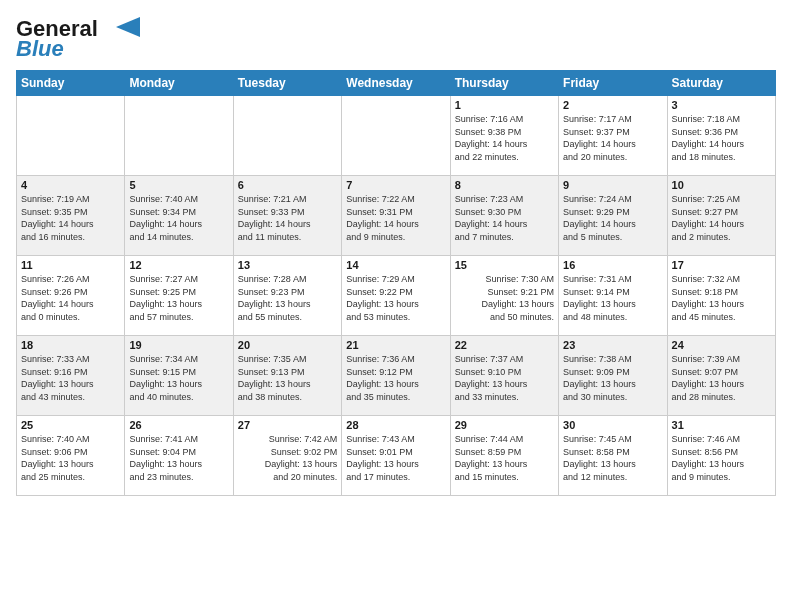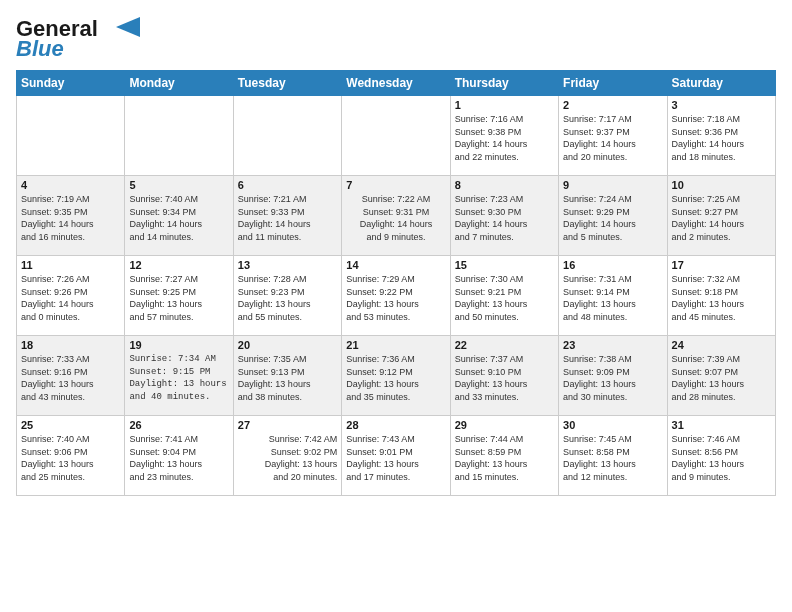--- a/index.html
+++ b/index.html
@@ -154,21 +154,21 @@
         </td>
         <td class="shaded">
           <span class="day-number">6</span>
           <div class="day-info" style="white-space: pre-line;">Sunrise: 7:21 AM
 Sunset: 9:33 PM
 Daylight: 14 hours
 and 11 minutes.</div>
         </td>
         <td class="shaded">
           <span class="day-number">7</span>
-          <div class="day-info" style="white-space: pre-line; text-align: center;">Sunrise: 7:22 AM
+          <div class="day-info" style="white-space: pre-line;">Sunrise: 7:22 AM
 Sunset: 9:31 PM
 Daylight: 14 hours
 and 9 minutes.</div>
         </td>
         <td class="shaded">
           <span class="day-number">8</span>
           <div class="day-info" style="white-space: pre-line;">Sunrise: 7:23 AM
 Sunset: 9:30 PM
 Daylight: 14 hours
 and 7 minutes.</div>
@@ -212,21 +212,21 @@
         </td>
         <td>
           <span class="day-number">14</span>
           <div class="day-info" style="white-space: pre-line;">Sunrise: 7:29 AM
 Sunset: 9:22 PM
 Daylight: 13 hours
 and 53 minutes.</div>
         </td>
         <td>
           <span class="day-number">15</span>
-          <div class="day-info" style="white-space: pre-line;">Sunrise: 7:30 AM
+          <div class="day-info" style="white-space: pre-line; text-align: right;">Sunrise: 7:30 AM
 Sunset: 9:21 PM
 Daylight: 13 hours
 and 50 minutes.</div>
         </td>
         <td>
           <span class="day-number">16</span>
           <div class="day-info" style="white-space: pre-line;">Sunrise: 7:31 AM
 Sunset: 9:14 PM
 Daylight: 13 hours
 and 48 minutes.</div>
@@ -242,21 +242,21 @@
       <tr>
         <td class="shaded">
           <span class="day-number">18</span>
           <div class="day-info" style="white-space: pre-line;">Sunrise: 7:33 AM
 Sunset: 9:16 PM
 Daylight: 13 hours
 and 43 minutes.</div>
         </td>
         <td class="shaded">
           <span class="day-number">19</span>
-          <div class="day-info" style="white-space: pre-line; font-family: Liberation Mono, monospace;">Sunrise: 7:34 AM
+          <div class="day-info" style="white-space: pre-line;">Sunrise: 7:34 AM
 Sunset: 9:15 PM
 Daylight: 13 hours
 and 40 minutes.</div>
         </td>
         <td class="shaded">
           <span class="day-number">20</span>
           <div class="day-info" style="white-space: pre-line;">Sunrise: 7:35 AM
 Sunset: 9:13 PM
 Daylight: 13 hours
 and 38 minutes.</div>

